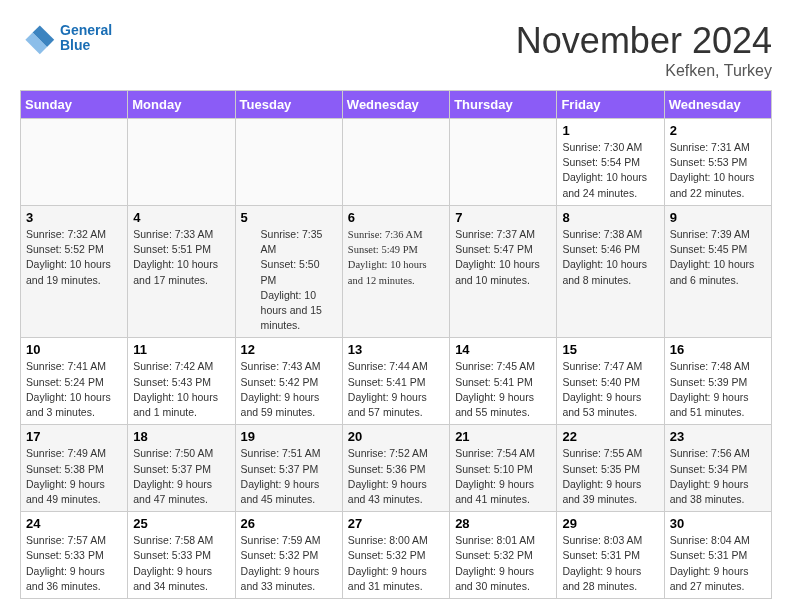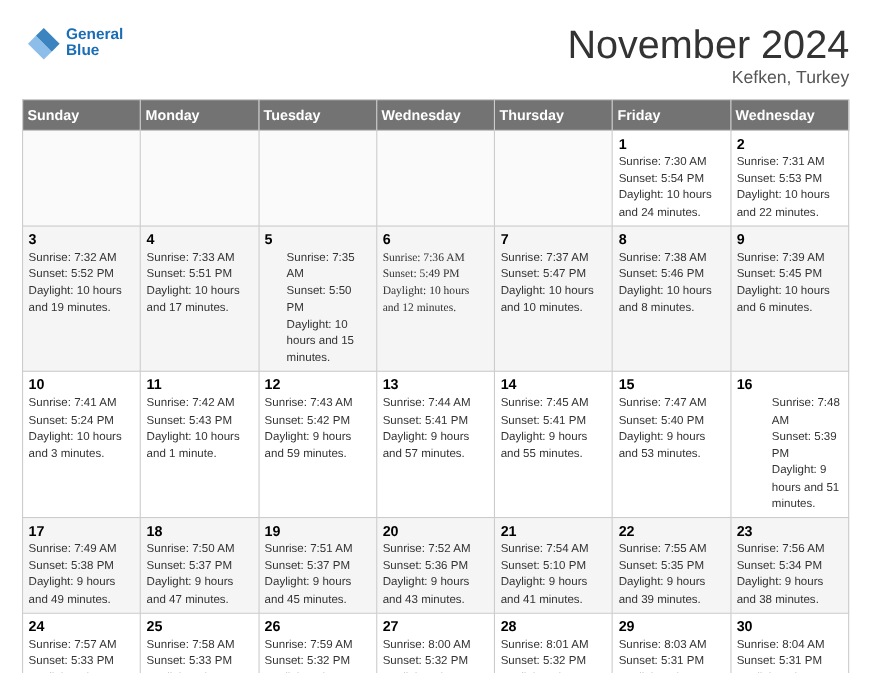--- a/index.html
+++ b/index.html
@@ -45,21 +45,21 @@
     .location {
       font-size: 16px;
       color: #555;
     }
     table {
       width: 100%;
       border-collapse: collapse;
       font-size: 11px;
     }
     thead tr th {
-      background-color: #737373;
+      background-color: #8b5cf6;
       color: #fff;
       padding: 6px 4px;
       text-align: left;
       font-size: 13px;
       font-weight: bold;
       border: 1px solid #ccc;
     }
     tbody tr td {
       border: 1px solid #ccc;
       vertical-align: top;
@@ -219,21 +219,21 @@
 Daylight: 9 hours and 55 minutes.</div>
         </td>
         <td>
           <div class="day-num">15</div>
           <div class="day-info" style="white-space: pre-line;">Sunrise: 7:47 AM
 Sunset: 5:40 PM
 Daylight: 9 hours and 53 minutes.</div>
         </td>
         <td>
           <div class="day-num">16</div>
-          <div class="day-info" style="white-space: pre-line; margin-left: 32px;">Sunrise: 7:48 AM
+          <div class="day-info" style="white-space: pre-line;">Sunrise: 7:48 AM
 Sunset: 5:39 PM
 Daylight: 9 hours and 51 minutes.</div>
         </td>
       </tr>
       <tr>
         <td>
           <div class="day-num">17</div>
           <div class="day-info" style="white-space: pre-line;">Sunrise: 7:49 AM
 Sunset: 5:38 PM
 Daylight: 9 hours and 49 minutes.</div>

